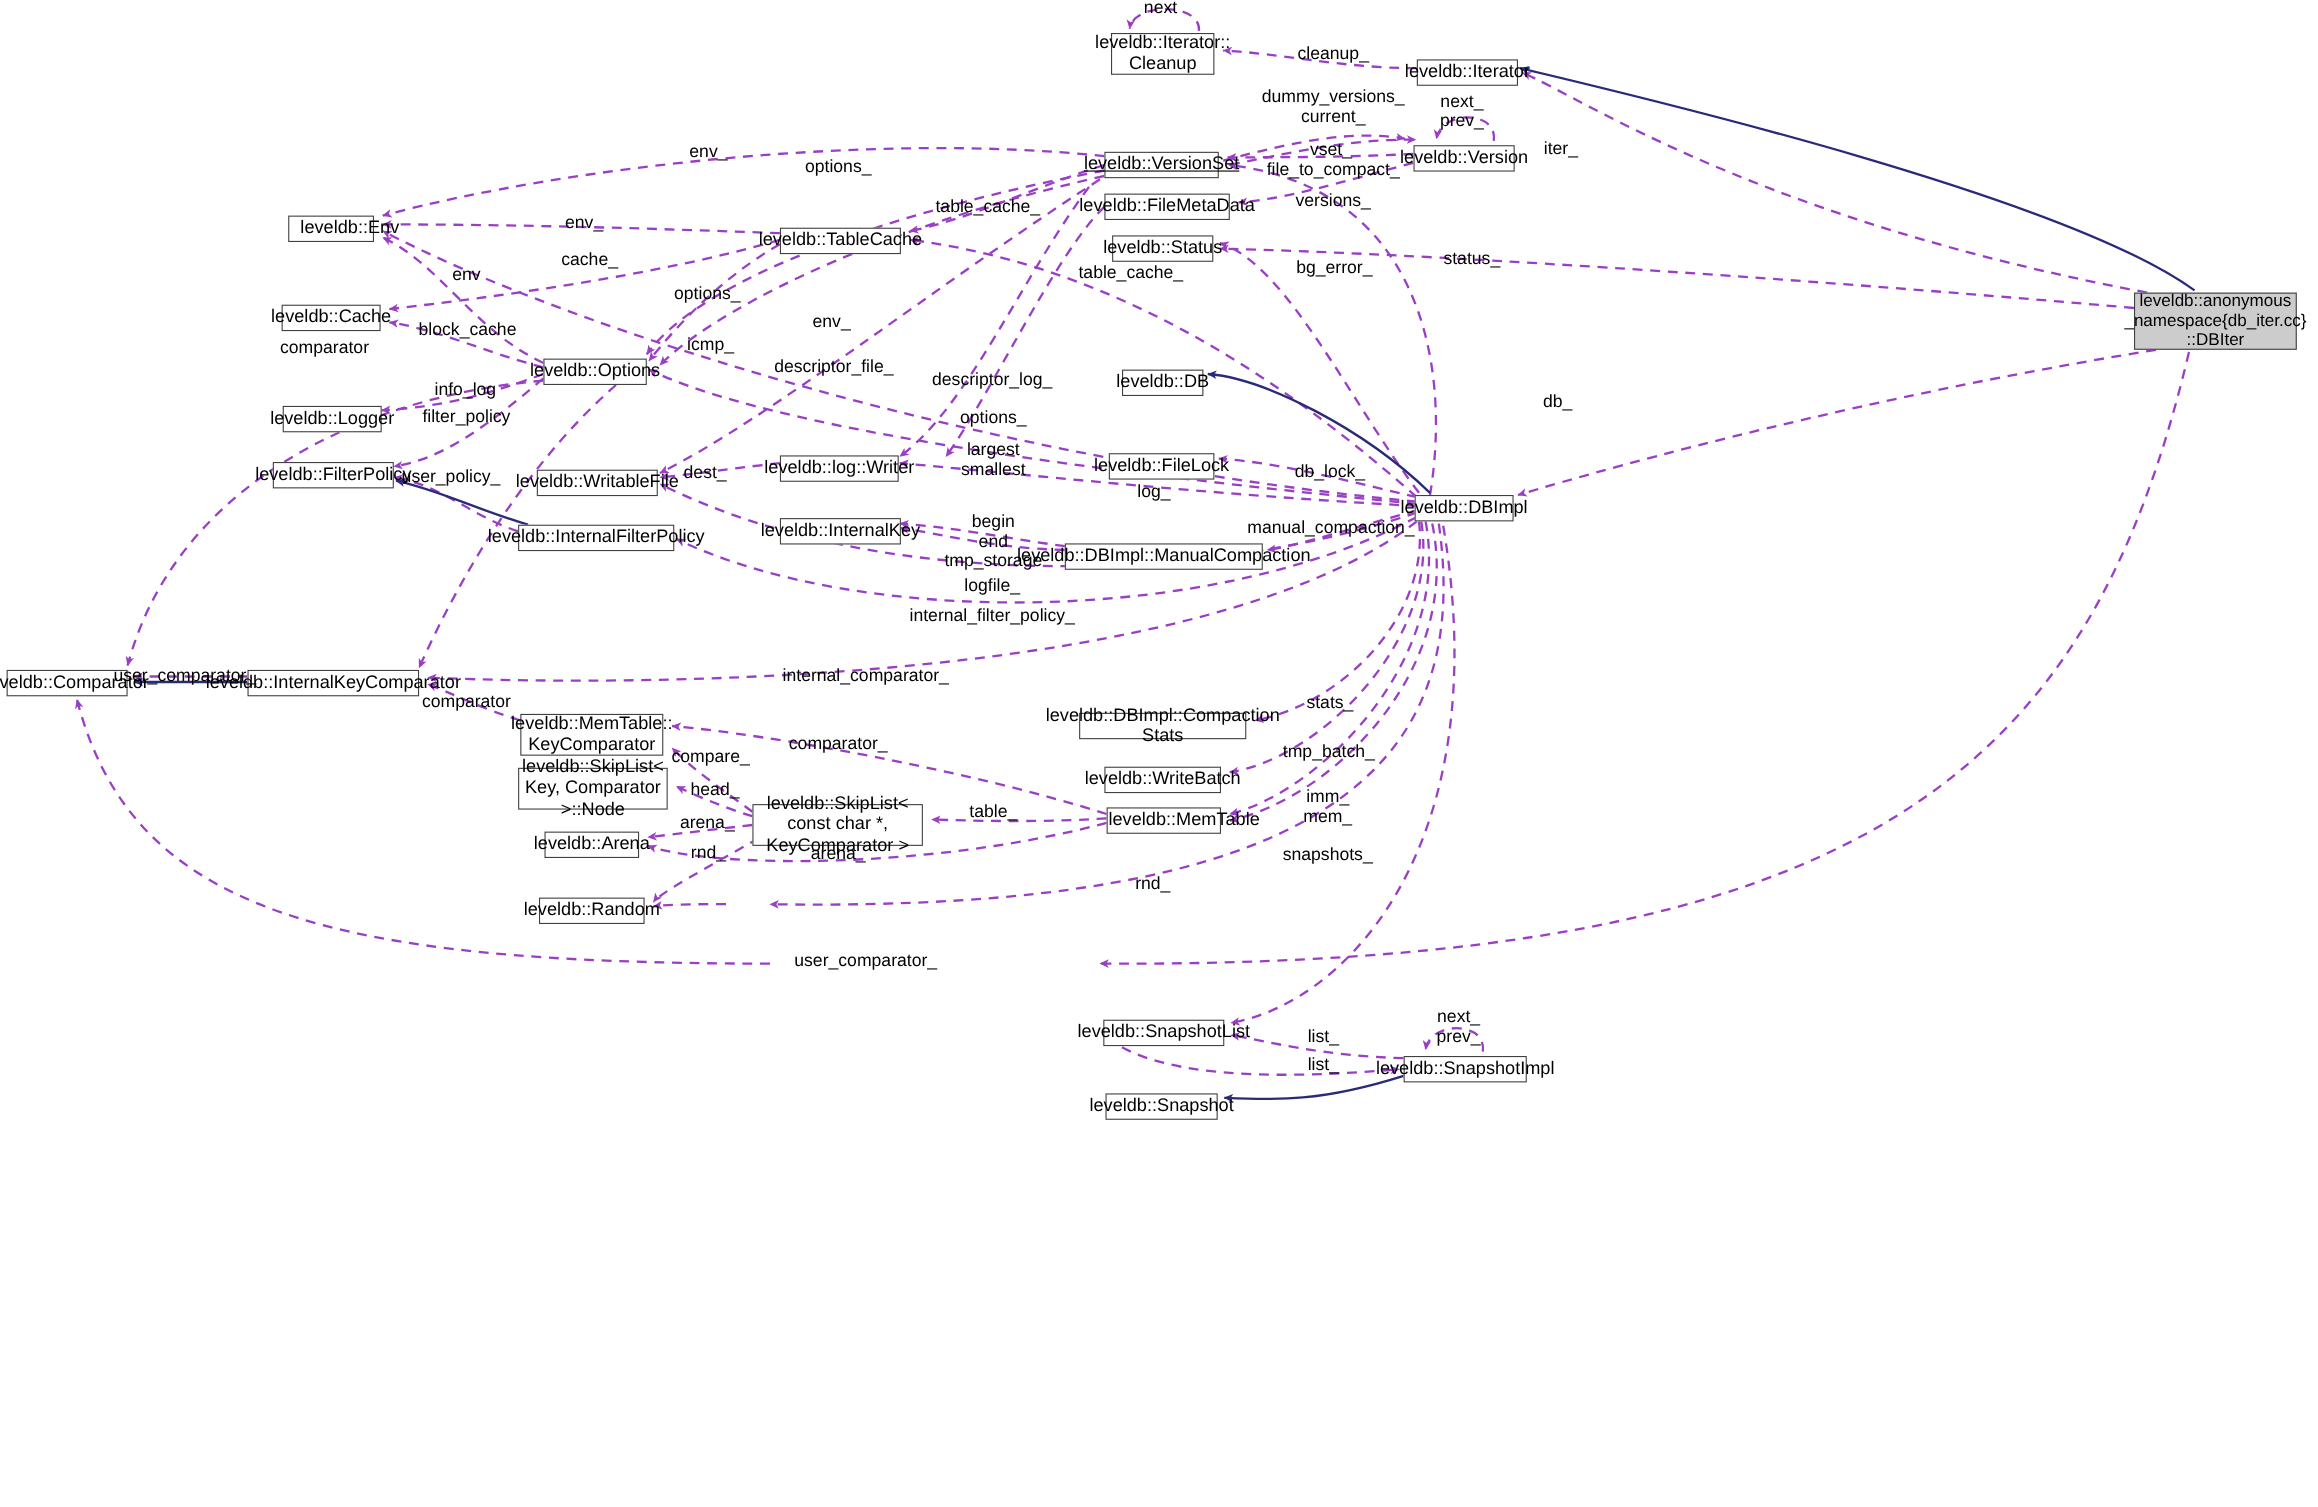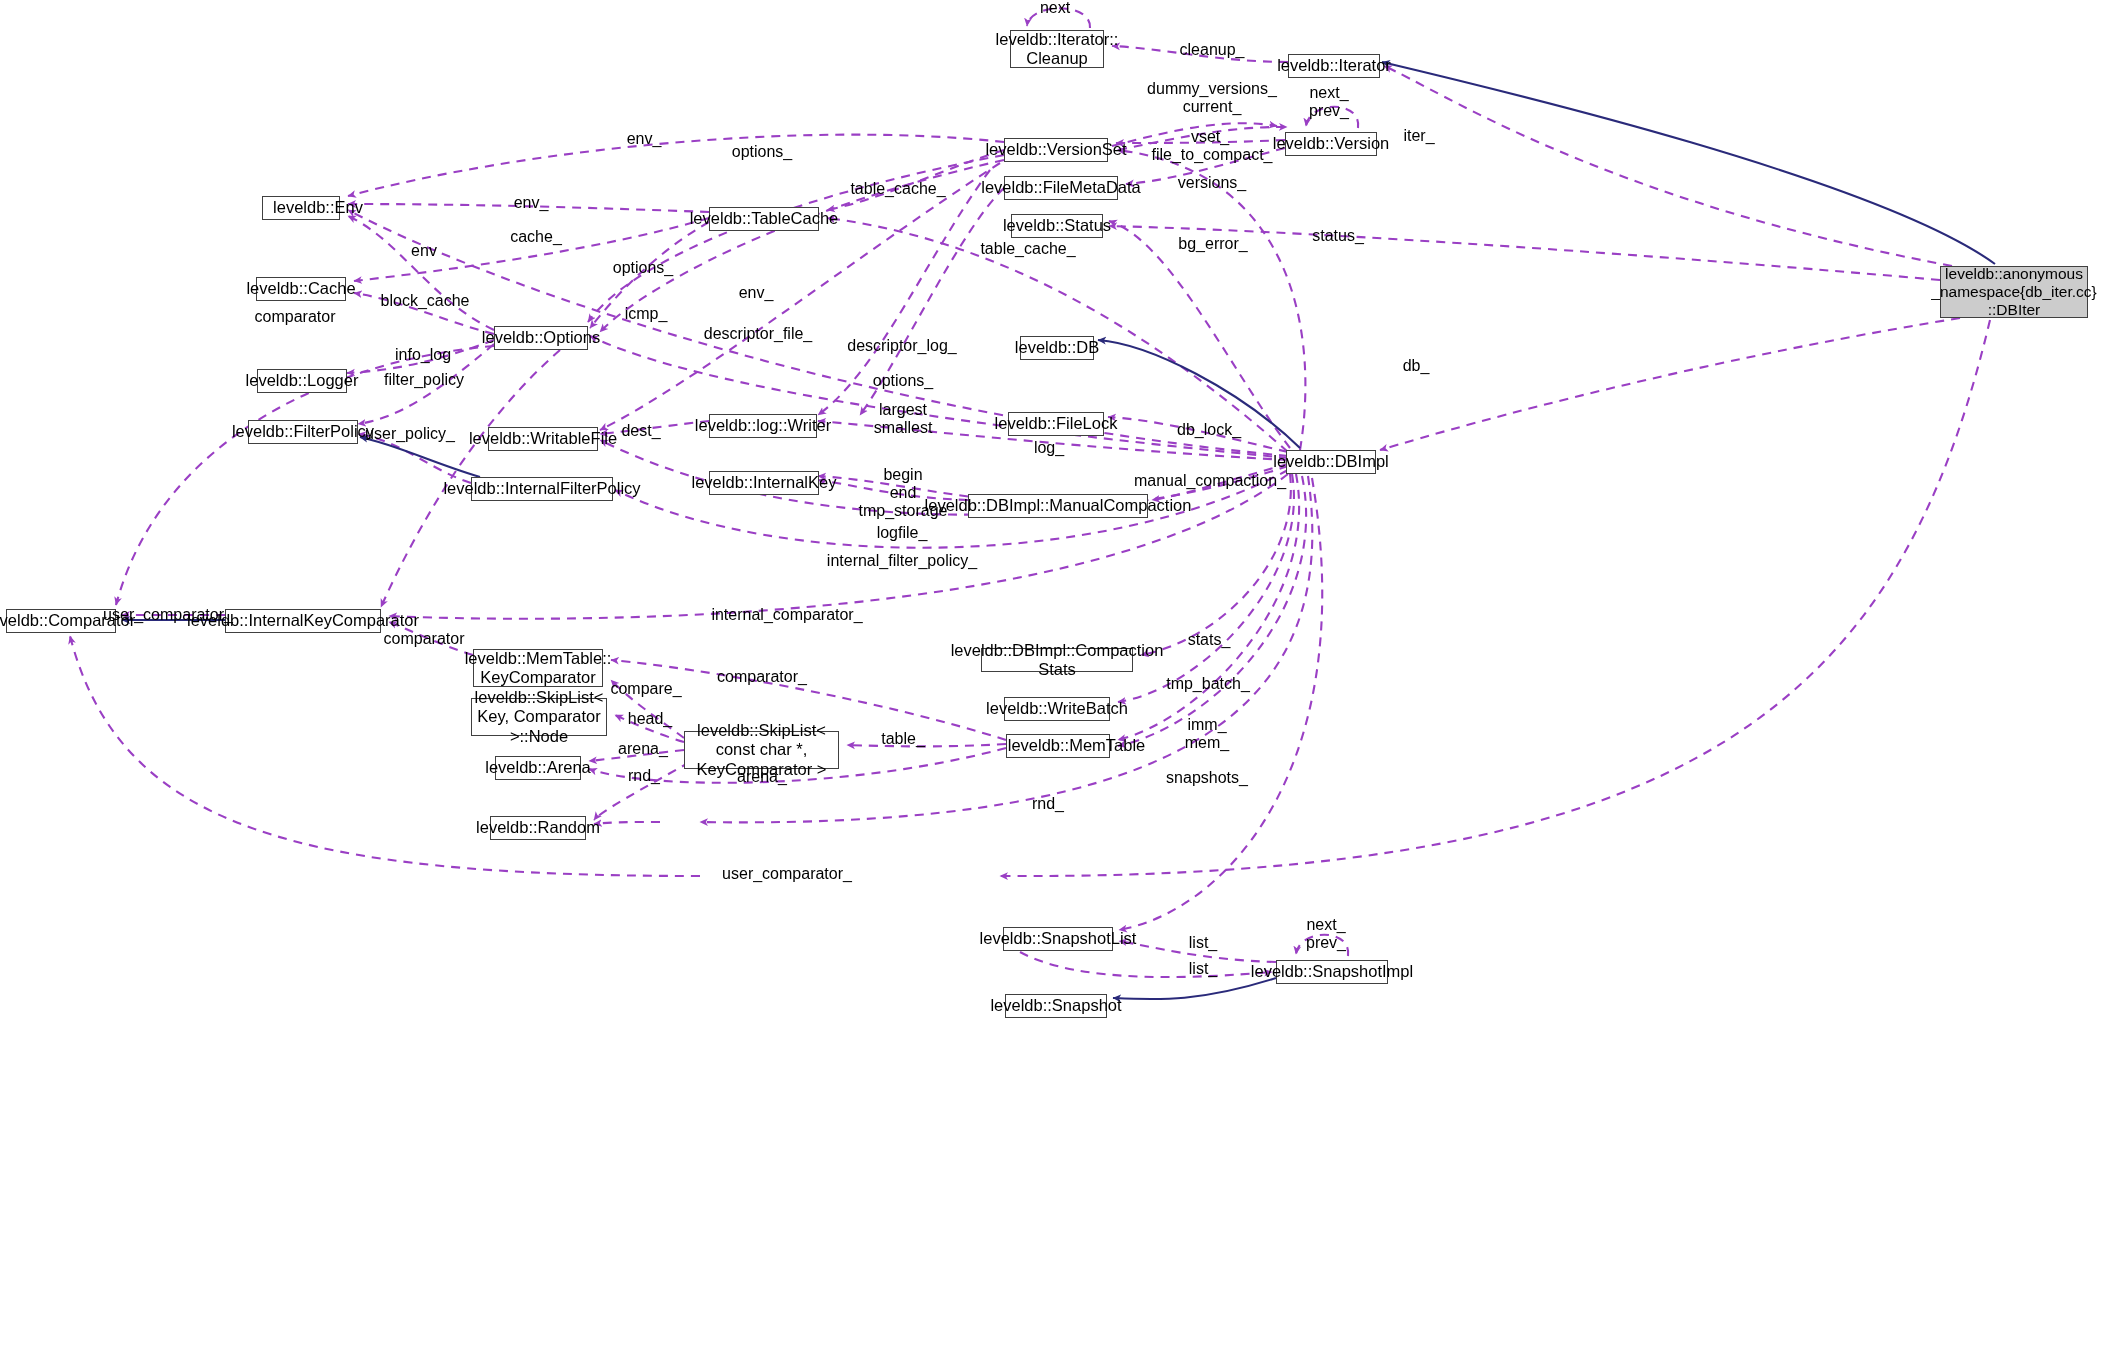--- a/index.html
+++ b/index.html
@@ -191,21 +191,21 @@
 
       <path d="M1276,978 C1200,1002 1160,1000 1113,998"></path>
     </g>
   </svg>
 
   <div id="nodes">
       <div class="node" style="left: 1010px; top: 30px; width: 94px; height: 38px;">leveldb::Iterator::
 Cleanup</div>
       <div class="node" style="left: 1288px; top: 54px; width: 92px; height: 24px;">leveldb::Iterator</div>
       <div class="node" style="left: 1285px; top: 132px; width: 92px; height: 24px;">leveldb::Version</div>
-      <div class="node" style="left: 1004px; top: 138px; width: 104px; height: 24px;">leveldb::VersionSet</div>
+      <div class="node" style="left: 1004px; top: 138px; width: 104px; height: 24px; text-decoration: underline;">leveldb::VersionSet</div>
       <div class="node" style="left: 1004px; top: 176px; width: 114px; height: 24px;">leveldb::FileMetaData</div>
       <div class="node" style="left: 1011px; top: 214px; width: 92px; height: 24px;">leveldb::Status</div>
       <div class="node" style="left: 262px; top: 196px; width: 78px; height: 24px; padding-left: 40px;">leveldb::Env</div>
       <div class="node" style="left: 709px; top: 207px; width: 110px; height: 24px;">leveldb::TableCache</div>
       <div class="node" style="left: 256px; top: 277px; width: 90px; height: 24px;">leveldb::Cache</div>
       <div class="node" style="left: 494px; top: 326px; width: 94px; height: 24px;">leveldb::Options</div>
       <div class="node" style="left: 1020px; top: 336px; width: 74px; height: 24px;">leveldb::DB</div>
       <div class="node" style="left: 257px; top: 369px; width: 90px; height: 24px;">leveldb::Logger</div>
       <div class="node" style="left: 1008px; top: 412px; width: 96px; height: 24px;">leveldb::FileLock</div>
       <div class="node" style="left: 709px; top: 414px; width: 108px; height: 24px;">leveldb::log::Writer</div>

